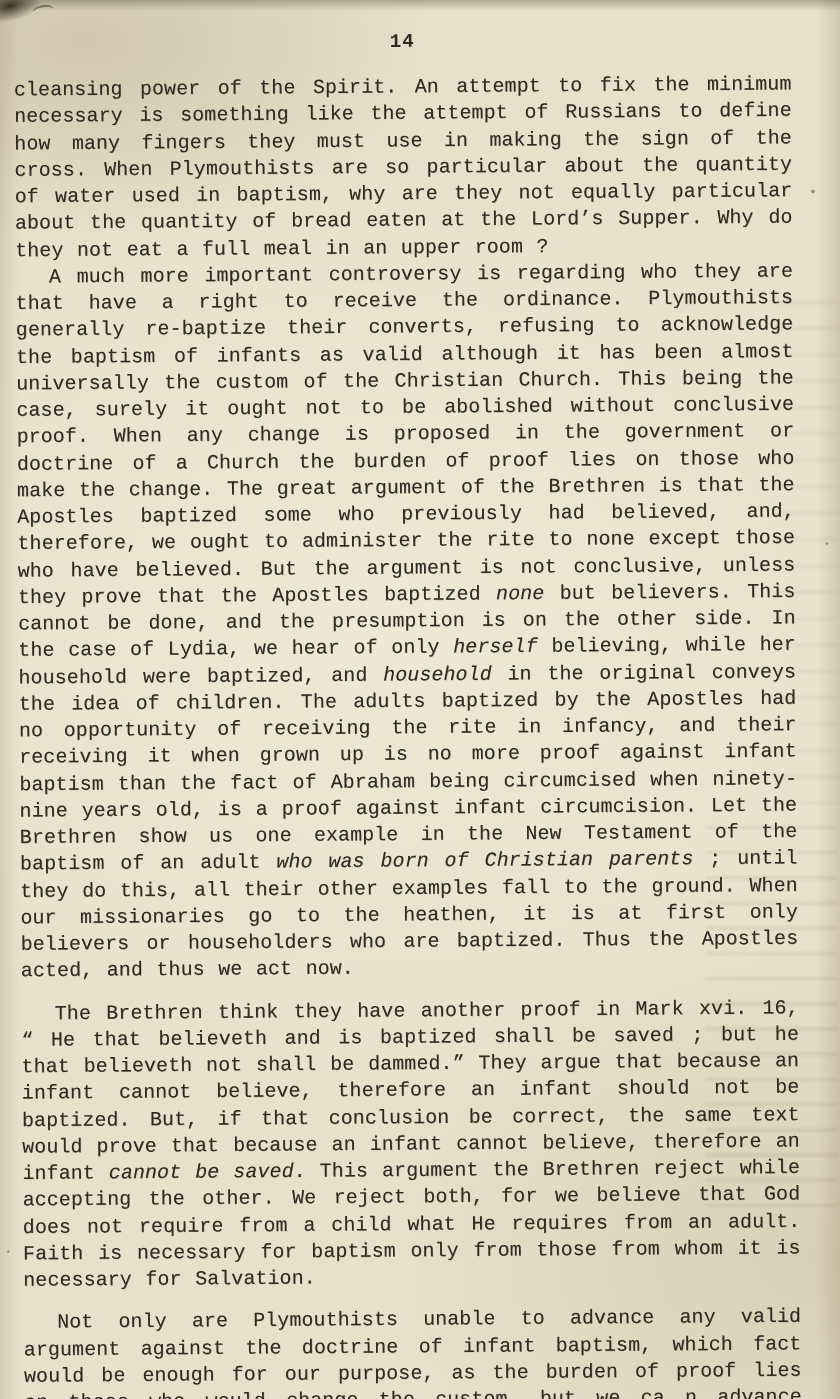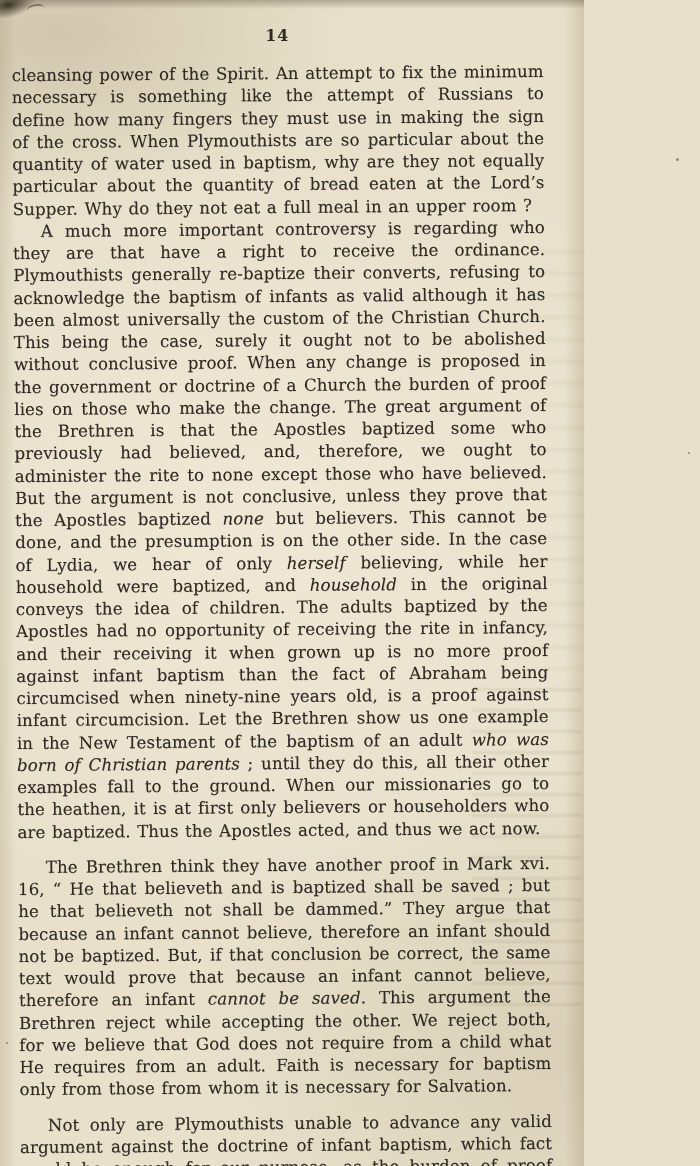--- a/index.html
+++ b/index.html
@@ -2,29 +2,30 @@
 <html style="--paper: #e8e0cb; --ink: #2f2a22;"><head>
 <meta charset="utf-8">
 <style>
   html, body { margin: 0; padding: 0; }
   body {
     width: 700px; height: 1166px; overflow: hidden;
     background: var(--paper, #e8e0cb);
     font-family: "DejaVu Serif", "Liberation Serif", serif;
   }
   .page {
-    position: relative; width: 584px; height: 1166px;
+    position: relative; width: 700px; height: 1166px;
     color: var(--ink, #2f2a22);
     background-image:
       linear-gradient(180deg, rgba(62,52,32,0.32) 0px, rgba(62,52,32,0) 9px),
       linear-gradient(90deg, rgba(120,100,62,0.16) 0, rgba(120,100,62,0) 16px),
       linear-gradient(270deg, rgba(120,100,62,0.20) 0, rgba(120,100,62,0) 20px),
       radial-gradient(ellipse 420px 240px at 10% 3%, rgba(118,98,58,0.20), rgba(118,98,58,0) 70%),
       radial-gradient(ellipse 520px 400px at 97% 90%, rgba(132,112,70,0.15), rgba(132,112,70,0) 70%),
       radial-gradient(ellipse 640px 520px at 45% 45%, rgba(255,252,240,0.28), rgba(255,252,240,0) 78%);
+    font-family: Liberation Mono, monospace;
   }
   .content {
     position: absolute; left: 11px; right: 41px; top: 0;
     transform: rotate(-0.45deg); transform-origin: 50% 0;
   }
   .page-number {
     margin-top: 26px; text-align: center;
     font-size: 16px; font-weight: bold; letter-spacing: 1px;
   }
   .text-block {

